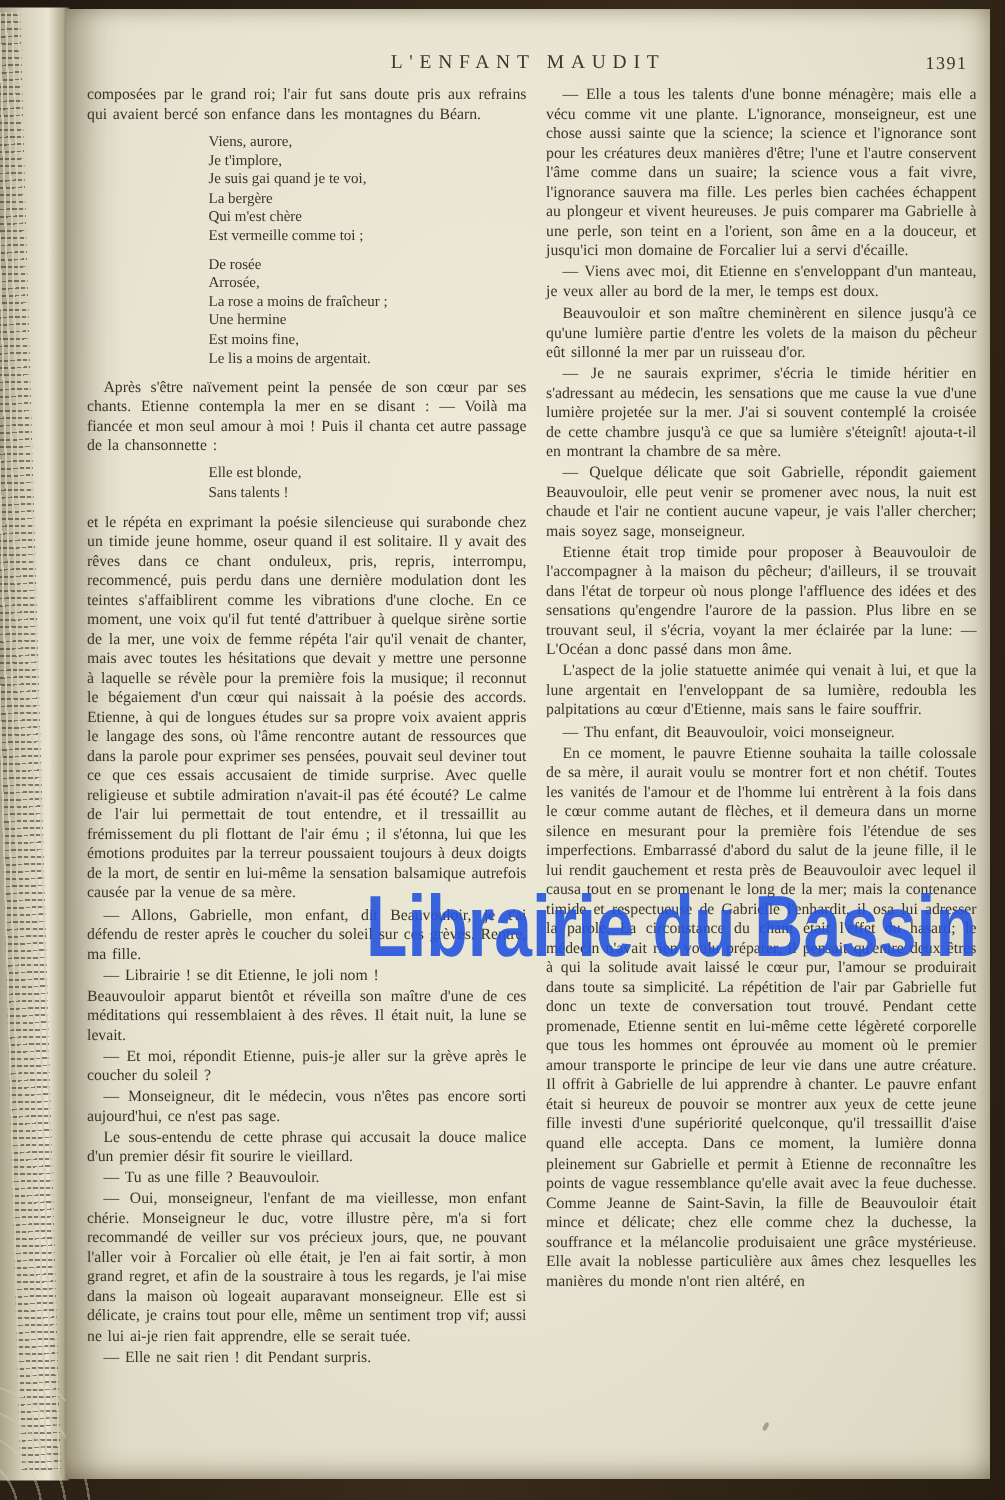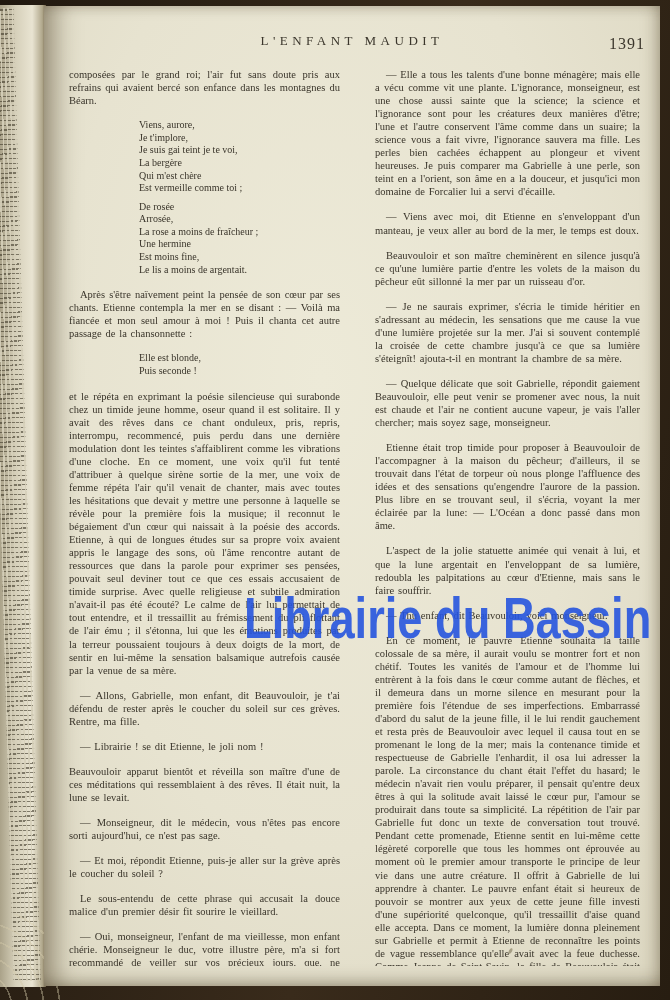--- a/index.html
+++ b/index.html
@@ -31,30 +31,30 @@
     position:absolute;left:44px;right:10px;top:6px;bottom:14px;
     background:radial-gradient(ellipse at 45% 38%, #edead8 0%, #e7e3d0 55%, #dcd7c1 100%);
     box-shadow:
       inset 26px 0 26px -16px rgba(70,55,30,.5),
       inset -12px 0 16px -9px rgba(70,55,30,.38),
       inset 0 -14px 18px -12px rgba(70,55,30,.42),
       inset 0 10px 12px -9px rgba(70,55,30,.22);
   }
   .head{position:absolute;top:27px;left:0;right:0;height:18px;color:#3b362c;}
   .head-title{position:absolute;left:0;right:0;text-align:center;font-size:13px;letter-spacing:4.5px;}
-  .page-num{position:absolute;right:15px;top:2px;font-size:16px;letter-spacing:1px;}
+  .page-num{position:absolute;right:15px;top:2px;font-size:12px;letter-spacing:1px;}
 
   .col{
     position:absolute;top:50px;height:910px;overflow:hidden;
     text-align:justify;font-size:10.5px;line-height:13.05px;
     color:#39342a;word-spacing:1.2px;
   }
   .col-left{left:13px;width:295px;}
   .col-right{left:319px;width:289px;}
-  .para{margin:12px;}
+  .para{margin:1px;}
   .para.ind{text-indent:11px;}
   .verse{
     margin:6px 0 6px 82px;font-size:10px;line-height:12.6px;
     text-align:left;word-spacing:normal;
   }
   .vline{white-space:nowrap;}
 
   .watermark{
     position:absolute;left:244px;top:589px;z-index:5;
     font-family:"Liberation Sans","DejaVu Sans",sans-serif;
@@ -79,45 +79,46 @@
   <div class="page">
     <div class="head">
       <div class="head-title">L'ENFANT MAUDIT</div>
       <div class="page-num">1391</div>
     </div>
     <div class="col col-left" id="col-left">
         <p class="para">composées par le grand roi; l'air fut sans doute pris aux refrains qui avaient bercé son enfance dans les montagnes du Béarn.</p>
         <div class="verse">
           <div class="vline">Viens, aurore,</div>
           <div class="vline">Je t'implore,</div>
-          <div class="vline">Je suis gai teint je te voi,</div>
+          <div class="vline">Je suis gai quand je te voi,</div>
           <div class="vline">La bergère</div>
           <div class="vline">Qui m'est chère</div>
           <div class="vline">Est vermeille comme toi ;</div>
         </div>
         <div class="verse">
           <div class="vline">De rosée</div>
           <div class="vline">Arrosée,</div>
           <div class="vline">La rose a moins de fraîcheur ;</div>
           <div class="vline">Une hermine</div>
           <div class="vline">Est moins fine,</div>
           <div class="vline">Le lis a moins de argentait.</div>
         </div>
         <p class="para ind">Après s'être naïvement peint la pensée de son cœur par ses chants. Etienne contempla la mer en se disant : — Voilà ma fiancée et mon seul amour à moi ! Puis il chanta cet autre passage de la chansonnette :</p>
         <div class="verse">
           <div class="vline">Elle est blonde,</div>
-          <div class="vline">Puis seconde !</div>
+          <div class="vline">Sans talents !</div>
         </div>
         <p class="para">et le répéta en exprimant la poésie silencieuse qui surabonde chez un timide jeune homme, oseur quand il est solitaire. Il y avait des rêves dans ce chant onduleux, pris, repris, interrompu, recommencé, puis perdu dans une dernière modulation dont les teintes s'affaiblirent comme les vibrations d'une cloche. En ce moment, une voix qu'il fut tenté d'attribuer à quelque sirène sortie de la mer, une voix de femme répéta l'air qu'il venait de chanter, mais avec toutes les hésitations que devait y mettre une personne à laquelle se révèle pour la première fois la musique; il reconnut le bégaiement d'un cœur qui naissait à la poésie des accords. Etienne, à qui de longues études sur sa propre voix avaient appris le langage des sons, où l'âme rencontre autant de ressources que dans la parole pour exprimer ses pensées, pouvait seul deviner tout ce que ces essais accusaient de timide surprise. Avec quelle religieuse et subtile admiration n'avait-il pas été écouté? Le calme de l'air lui permettait de tout entendre, et il tressaillit au frémissement du pli flottant de l'air ému ; il s'étonna, lui que les émotions produites par la terreur poussaient toujours à deux doigts de la mort, de sentir en lui-même la sensation balsamique autrefois causée par la venue de sa mère.</p>
         <p class="para ind">— Allons, Gabrielle, mon enfant, dit Beauvouloir, je t'ai défendu de rester après le coucher du soleil sur ces grèves. Rentre, ma fille.</p>
         <p class="para ind">— Librairie ! se dit Etienne, le joli nom !</p>
         <p class="para">Beauvouloir apparut bientôt et réveilla son maître d'une de ces méditations qui ressemblaient à des rêves. Il était nuit, la lune se levait.</p>
+        <p class="para ind">— Et moi, répondit Etienne, puis-je aller sur la grève après le coucher du soleil ?</p>
         <p class="para ind">— Monseigneur, dit le médecin, vous n'êtes pas encore sorti aujourd'hui, ce n'est pas sage.</p>
-        <p class="para ind">— Et moi, répondit Etienne, puis-je aller sur la grève après le coucher du soleil ?</p>
         <p class="para ind">Le sous-entendu de cette phrase qui accusait la douce malice d'un premier désir fit sourire le vieillard.</p>
+        <p class="para ind">— Tu as une fille ? Beauvouloir.</p>
         <p class="para ind">— Oui, monseigneur, l'enfant de ma vieillesse, mon enfant chérie. Monseigneur le duc, votre illustre père, m'a si fort recommandé de veiller sur vos précieux jours, que, ne pouvant l'aller voir à Forcalier où elle était, je l'en ai fait sortir, à mon grand regret, et afin de la soustraire à tous les regards, je l'ai mise dans la maison où logeait auparavant monseigneur. Elle est si délicate, je crains tout pour elle, même un sentiment trop vif; aussi ne lui ai-je rien fait apprendre, elle se serait tuée.</p>
         <p class="para ind">— Elle ne sait rien ! dit Pendant surpris.</p>
       </div>
     <div class="col col-right" id="col-right">
         <p class="para ind">— Elle a tous les talents d'une bonne ménagère; mais elle a vécu comme vit une plante. L'ignorance, monseigneur, est une chose aussi sainte que la science; la science et l'ignorance sont pour les créatures deux manières d'être; l'une et l'autre conservent l'âme comme dans un suaire; la science vous a fait vivre, l'ignorance sauvera ma fille. Les perles bien cachées échappent au plongeur et vivent heureuses. Je puis comparer ma Gabrielle à une perle, son teint en a l'orient, son âme en a la douceur, et jusqu'ici mon domaine de Forcalier lui a servi d'écaille.</p>
         <p class="para ind">— Viens avec moi, dit Etienne en s'enveloppant d'un manteau, je veux aller au bord de la mer, le temps est doux.</p>
         <p class="para ind">Beauvouloir et son maître cheminèrent en silence jusqu'à ce qu'une lumière partie d'entre les volets de la maison du pêcheur eût sillonné la mer par un ruisseau d'or.</p>
         <p class="para ind">— Je ne saurais exprimer, s'écria le timide héritier en s'adressant au médecin, les sensations que me cause la vue d'une lumière projetée sur la mer. J'ai si souvent contemplé la croisée de cette chambre jusqu'à ce que sa lumière s'éteignît! ajouta-t-il en montrant la chambre de sa mère.</p>
         <p class="para ind">— Quelque délicate que soit Gabrielle, répondit gaiement Beauvouloir, elle peut venir se promener avec nous, la nuit est chaude et l'air ne contient aucune vapeur, je vais l'aller chercher; mais soyez sage, monseigneur.</p>
         <p class="para ind">Etienne était trop timide pour proposer à Beauvouloir de l'accompagner à la maison du pêcheur; d'ailleurs, il se trouvait dans l'état de torpeur où nous plonge l'affluence des idées et des sensations qu'engendre l'aurore de la passion. Plus libre en se trouvant seul, il s'écria, voyant la mer éclairée par la lune: — L'Océan a donc passé dans mon âme.</p>

